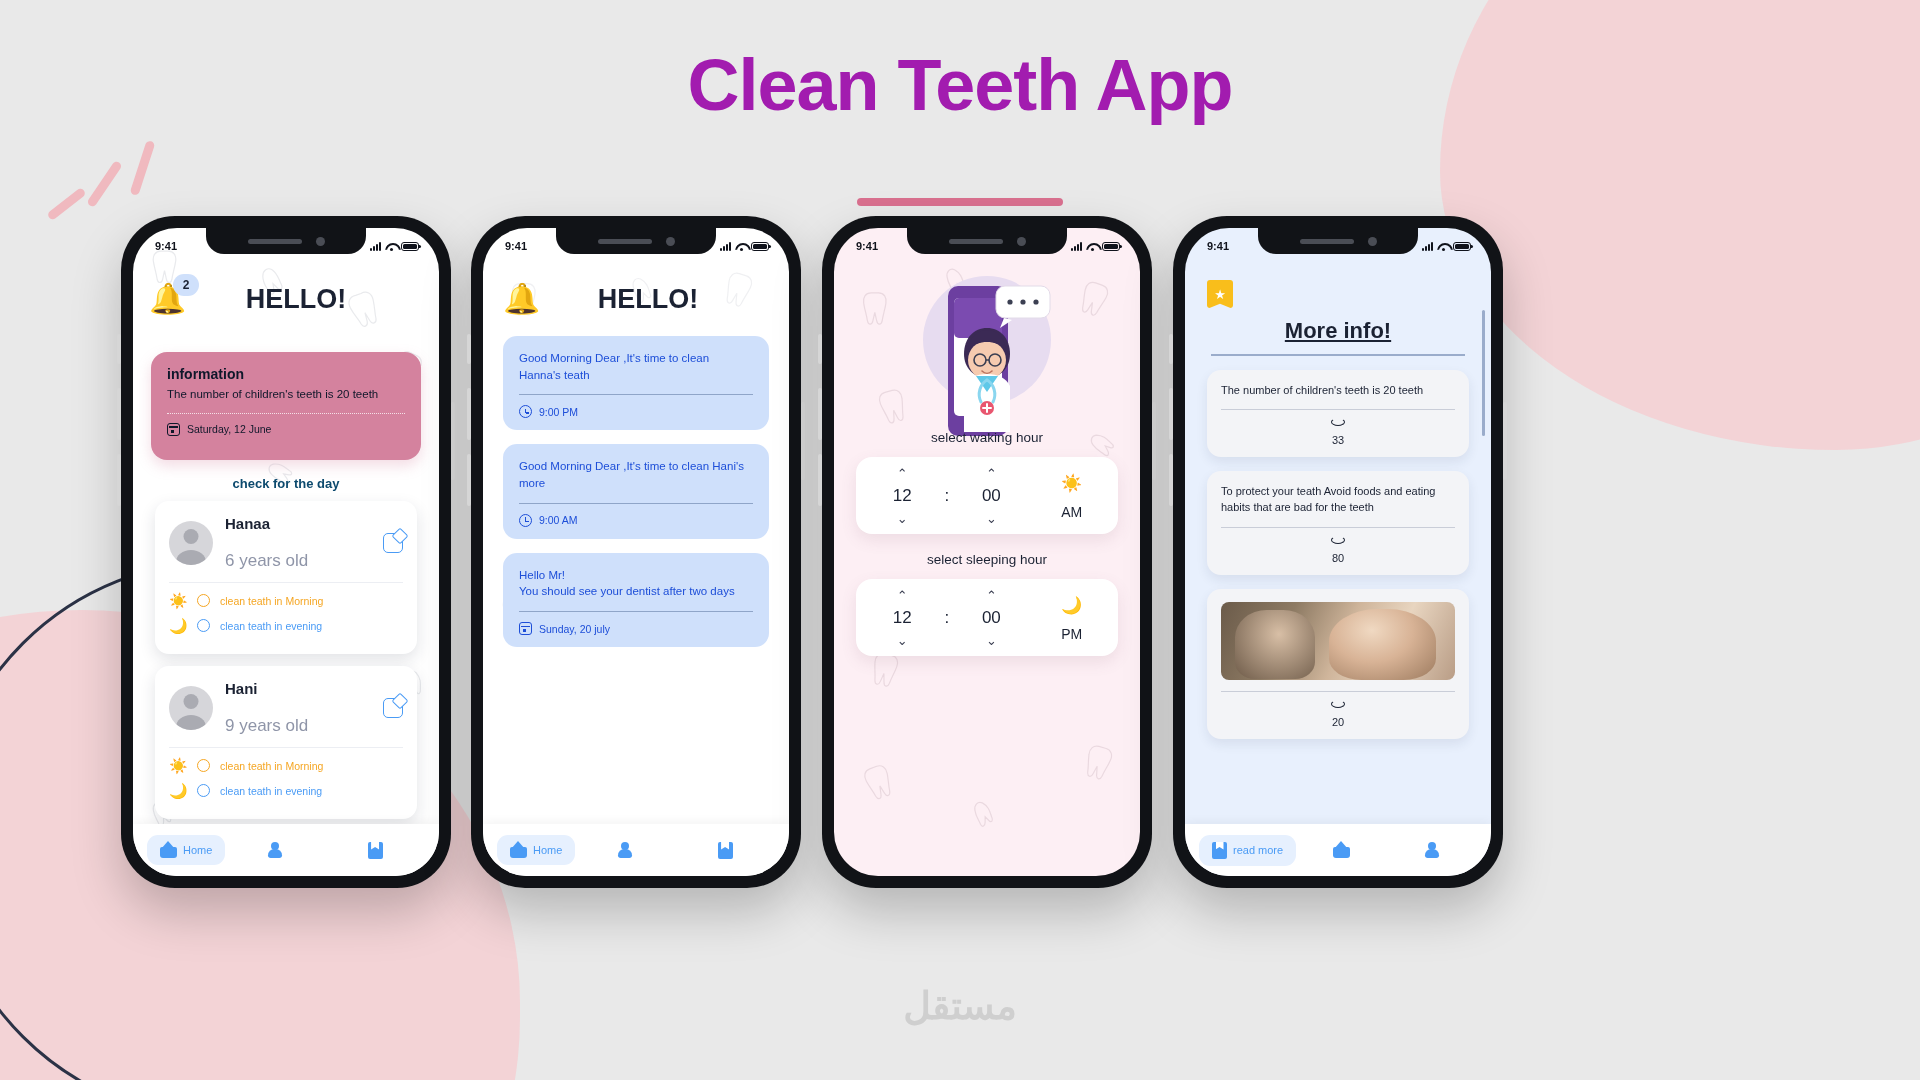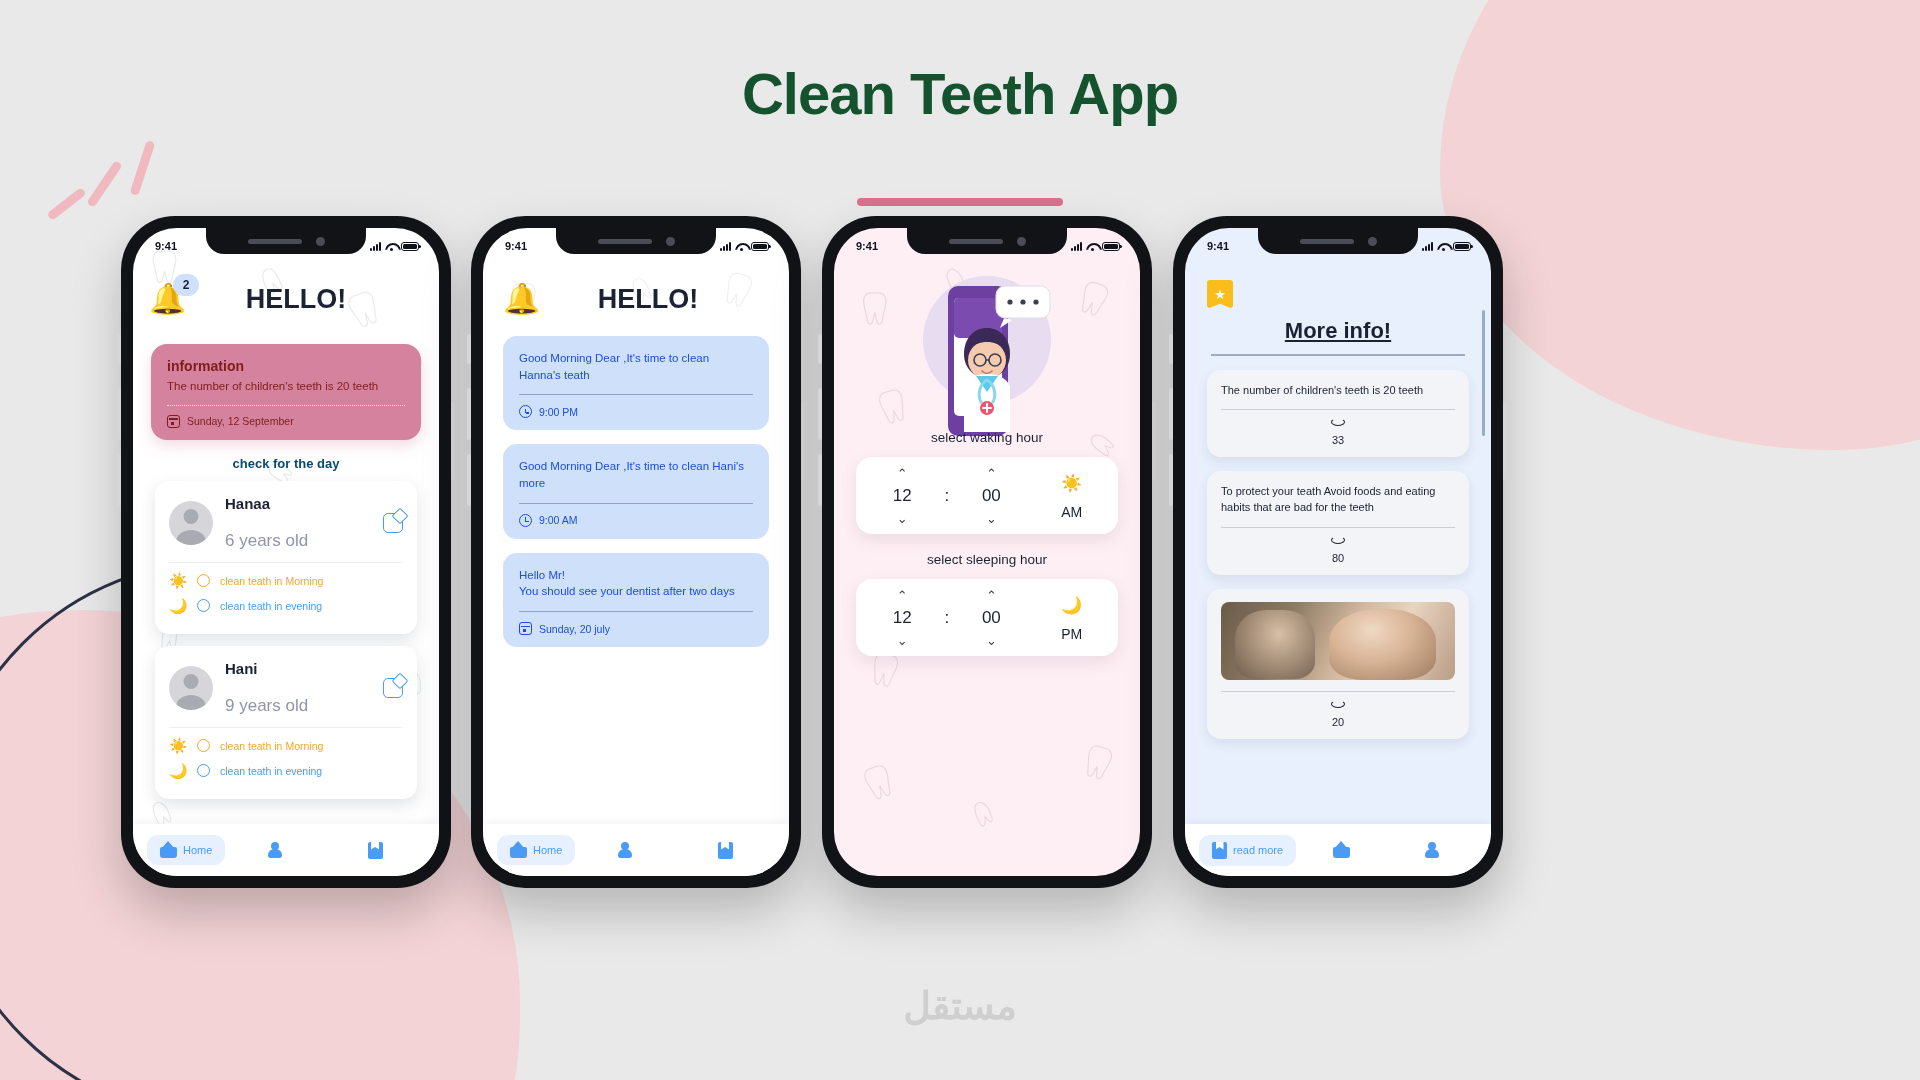--- a/index.html
+++ b/index.html
@@ -27,23 +27,23 @@
     background: transparent;
     clip-path: polygon(0 0, 62% 0, 62% 100%, 0 100%);
   }
   .dash { position: absolute; background: #f0b9bf; border-radius: 8px; }
   .dash-1 { left: 138px; top: 140px; width: 9px; height: 56px; transform: rotate(18deg); }
   .dash-2 { left: 100px; top: 158px; width: 9px; height: 52px; transform: rotate(34deg); }
   .dash-3 { left: 62px;  top: 182px; width: 9px; height: 44px; transform: rotate(52deg); }
 
   
   .page-title {
-    position: absolute; top: 60px; left: 0; width: 100%;
-    text-align: center; font-size: 58px; font-weight: 800;
-    color: #14532d; letter-spacing: -1px;
+    position: absolute; top: 44px; left: 0; width: 100%;
+    text-align: center; font-size: 72px; font-weight: 800;
+    color: #a21caf; letter-spacing: -1px;
   }
   .title-rule {
     position: absolute; top: 198px; left: 50%; transform: translateX(-50%);
     width: 206px; height: 8px; background: #d9708f; border-radius: 6px;
   }
 
   
   .watermark {
     position: absolute; left: 0; bottom: 52px; width: 100%;
     text-align: center; color: #cfcfcf;
@@ -117,22 +117,22 @@
   .bell { font-size: 30px; line-height: 46px; color:#f9be1b; }
   .badge {
     position:absolute; top:-2px; right:-4px; min-width:26px; height:22px;
     background:#cfe0fb; color:#1b2233; font-size:12px; font-weight:700;
     border-radius:11px; display:flex; align-items:center; justify-content:center;
     padding: 0 6px;
   }
   .hello { flex:1; text-align:center; font-size:27px; font-weight:800; color:#1b2233; margin-right:20px;}
 
   .info-card {
-    margin: 22px 18px 0; background:#d4829e; border-radius:16px;
-    padding: 14px 16px 12px; color:#7f1d1d; position:relative; z-index:3;
+    margin: 30px 18px 0; background:#d4829e; border-radius:16px;
+    padding: 14px 16px 24px; color:#0f172a; position:relative; z-index:3;
     box-shadow: 0 6px 14px rgba(212,130,158,.28);
   }
   .info-card h4 { font-size:14px; font-weight:700; margin-bottom:5px;}
   .info-card p { font-size:11.5px; line-height:1.35; }
   .info-sep { border-top:1px dotted rgba(255,255,255,.75); margin:10px 0 9px;}
   .info-date { display:flex; align-items:center; gap:7px; font-size:10.5px;}
   .cal-ico {
     width:13px;height:13px;border:1.5px solid currentColor;border-radius:3px;
     position:relative; flex:none;
   }
@@ -333,21 +333,21 @@
         </div>
         <div class="hello">HELLO!</div>
       </div>
 
       <div class="info-card">
         <h4>information</h4>
         <p>The number of children's teeth is 20 teeth</p>
         <div class="info-sep"></div>
         <div class="info-date">
           <span class="cal-ico"></span>
-          <span>Sunday, 12 September</span>
+          <span>Saturday, 12 June</span>
         </div>
       </div>
 
       <div class="check-title">check for the day</div>
 
       <div class="kid-card">
         <div class="kid-top">
           <div class="avatar"></div>
           <div>
             <div class="kid-name">Hanaa</div>

